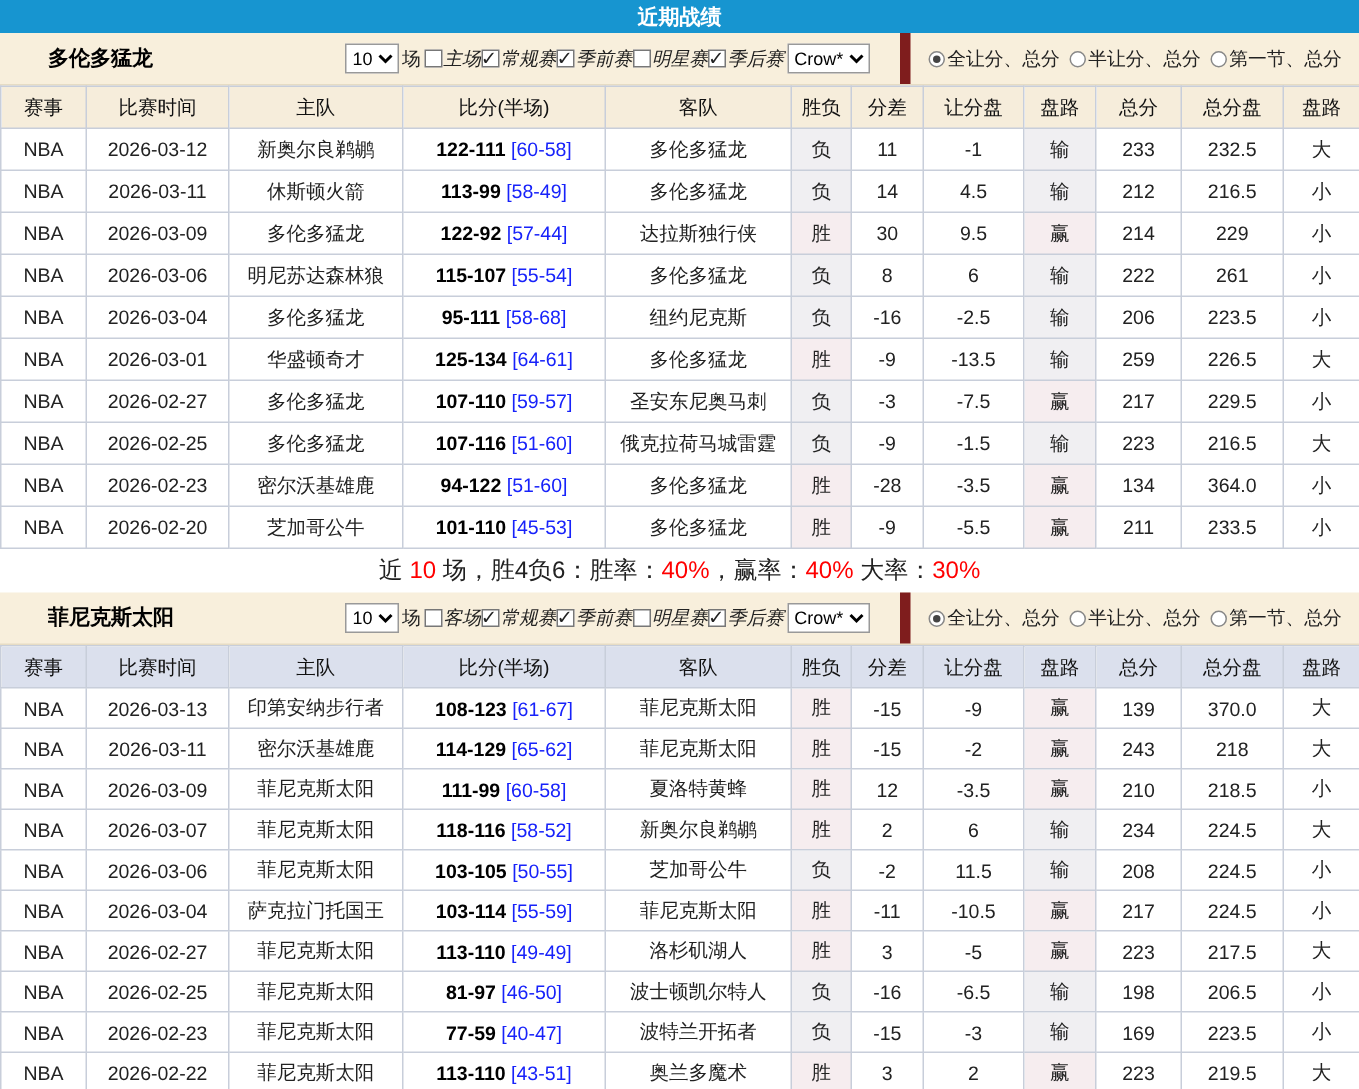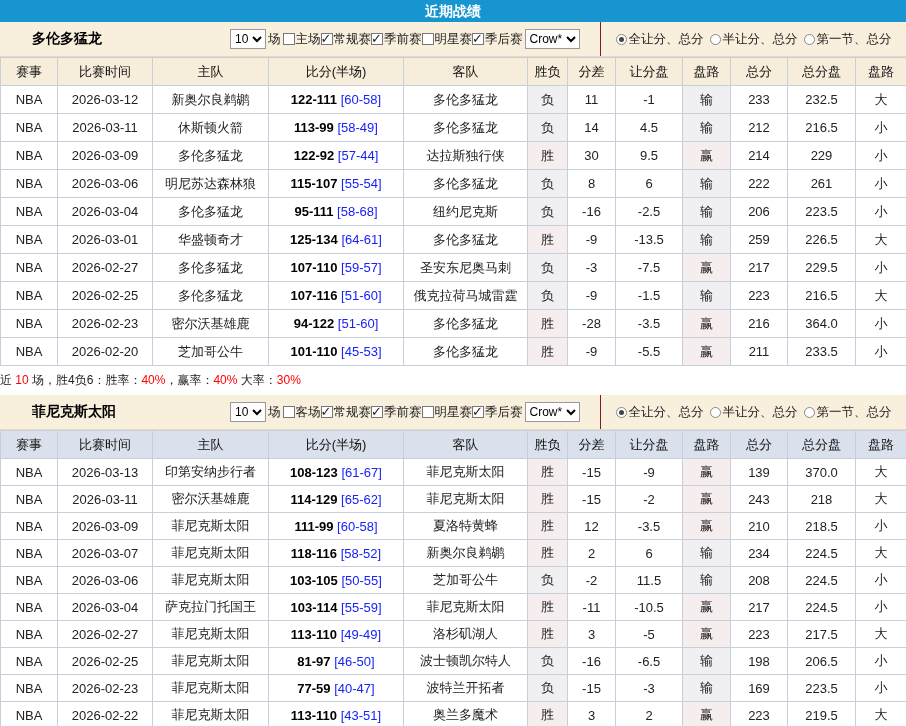--- a/index.html
+++ b/index.html
@@ -6,27 +6,27 @@
   html,body { width:906px; height:726px; overflow:hidden; background:#fff;
     font-family:"Liberation Sans","DejaVu Sans",sans-serif; color:#222; }
   .titlebar { height:22px; line-height:22px; text-align:center; color:#fff;
     font-size:14px; font-weight:bold; background:var(--c-topbar,#1795d0); }
   .filterbar { height:35px; background:var(--c-filter_bg,#f8efdc); display:flex; align-items:stretch;
     border-bottom:1px solid #e6dcc4; }
   .f-left { width:600px; display:flex; align-items:center; padding-left:32px; }
   .team { font-weight:bold; font-size:14px; color:#000; width:196px; }
   select { font-size:12px; height:20px; border:1px solid #999; background:#fff; margin:0 2px; }
   .suffix { font-size:12.5px; margin-right:2px; }
-  .cbs { display:inline-flex; align-items:flex-start; }
+  .cbs { display:inline-flex; align-items:flex-start;font-style:italic; }
   .cbs label { display:inline-flex; align-items:center; font-size:12.5px; cursor:pointer; }
   .cb { width:12px; height:12px; border:1px solid #777; background:#fff; display:inline-block;
     position:relative; margin-right:1px; }
   .cb.on::after { content:"✓"; position:absolute; left:-1px; top:-3px; font-size:13px;
     font-weight:bold; color:#222; }
-  .f-right { flex:1; border-left:1px solid #7f1d1d; display:flex; align-items:center;
+  .f-right { flex:1; border-left:7px solid #7f1d1d; display:flex; align-items:center;
     justify-content:center; font-size:12.5px; }
   .f-right label { display:inline-flex; align-items:center; margin:0 3px; cursor:pointer; }
   .radio { width:11px; height:11px; border:1px solid #888; border-radius:50%; background:#fff;
     display:inline-block; position:relative; margin-right:2px; }
   .radio.sel::after { content:""; position:absolute; left:2px; top:2px; width:5px; height:5px;
     border-radius:50%; background:#444; }
   table.grid { width:906px; border-collapse:collapse; table-layout:fixed; }
   .grid th, .grid td { border:1px solid var(--c-border,#c8ceda); text-align:center;
     font-size:13px; font-weight:normal; white-space:nowrap; overflow:hidden; color:#222; }
   .grid th { height:28px; color:#111; }
@@ -35,21 +35,21 @@
   .t1 td { height:28px; }
   .t2 td { height:27px; }
   td.shade { background:var(--c-shade,#f0eff2); }
   td.shadeR { background:var(--c-shade_red,#f6edef); }
   .g { color:var(--c-green,#008000); }
   .r { color:var(--c-red,#ee1100); }
   .win { color:var(--c-win_red,#ff6e7e); }
   .blue { color:var(--c-link_blue,#1722fa);margin-top:16px; }
   b.score { color:#000; }
   .half { color:var(--c-link_blue,#1722fa); }
-  .summary { height:29px; line-height:29px; text-align:left; font-size:12px; background:#fff; }
+  .summary { height:29px; line-height:29px; text-align:center; font-size:16px; background:#fff; }
   .summary .r { color:#f00; }
 </style>
 </head>
 <body>
 
 <div class="titlebar">近期战绩</div>
 
 <section>
   <div class="filterbar">
     <div class="f-left">
@@ -246,21 +246,21 @@
         <tr>
           <td>NBA</td>
           <td>2026-02-23</td>
           <td>密尔沃基雄鹿</td>
           <td><b class="score">94-122</b> <span class="half">[51-60]</span></td>
           <td class="g">多伦多猛龙</td>
           <td class="r shade shadeR">胜</td>
           <td>-28</td>
           <td>-3.5</td>
           <td class="win shade shadeR">赢</td>
-          <td class="blue">216</td>
+          <td class="blue">134</td>
           <td class="blue">364.0</td>
           <td class="g">小</td>
         </tr>
         <tr>
           <td>NBA</td>
           <td>2026-02-20</td>
           <td>芝加哥公牛</td>
           <td><b class="score">101-110</b> <span class="half">[45-53]</span></td>
           <td class="g">多伦多猛龙</td>
           <td class="r shade shadeR">胜</td>

